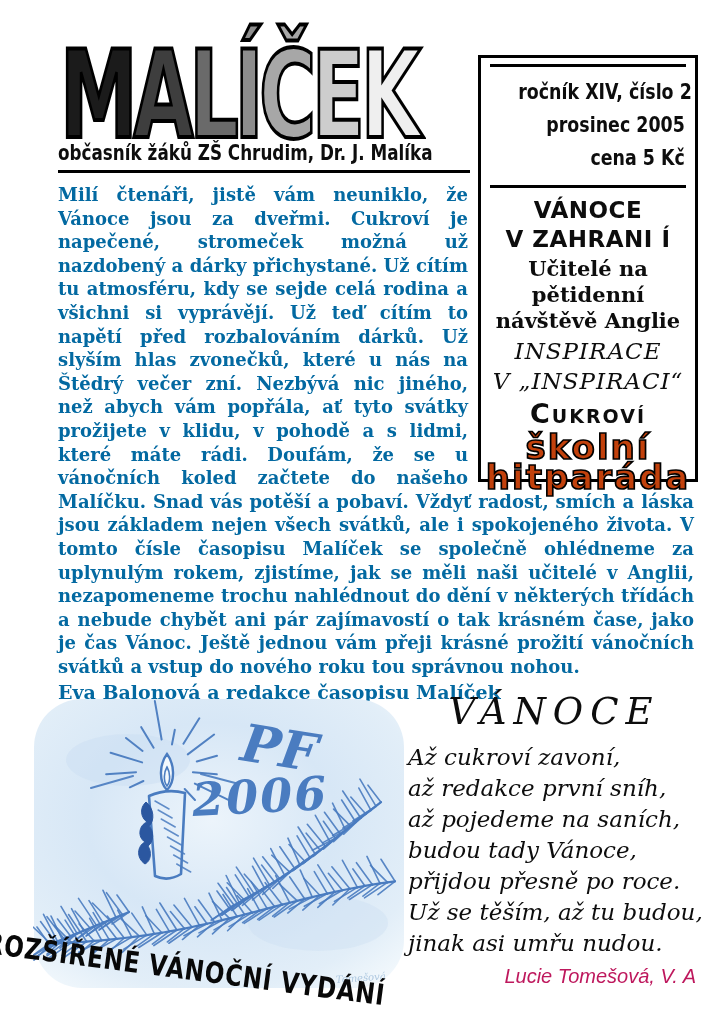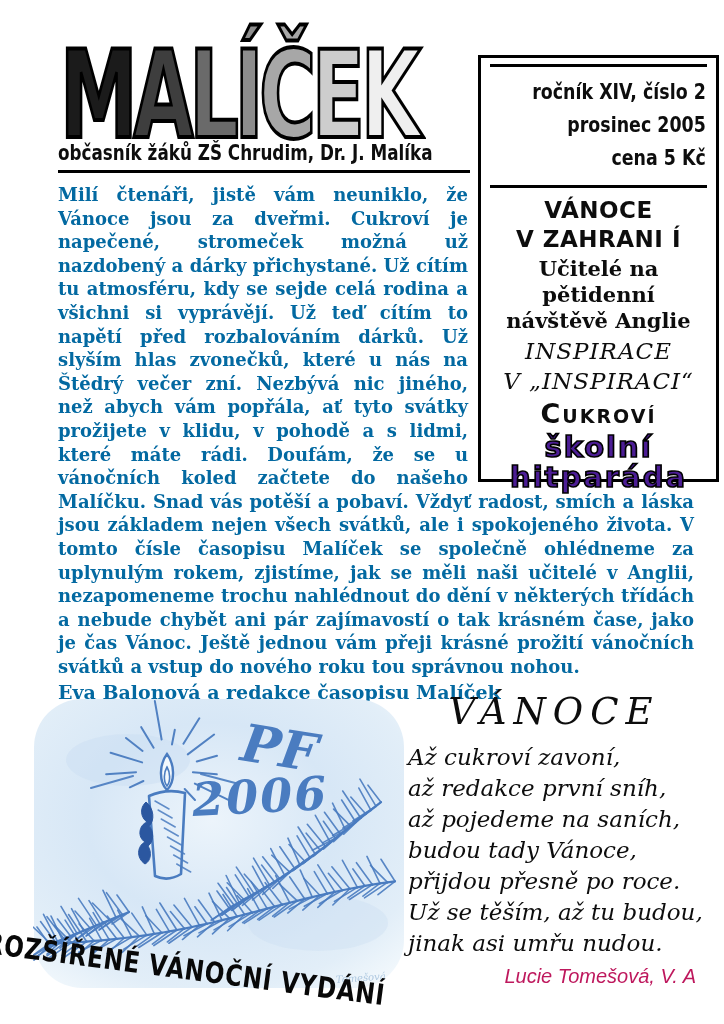--- a/index.html
+++ b/index.html
@@ -16,39 +16,39 @@
   .masthead-title span{-webkit-text-stroke:4px #000;}
   .masthead-subtitle{
     position:absolute;left:58px;top:141px;white-space:nowrap;
     font-family:"DejaVu Sans",sans-serif;font-weight:bold;font-size:21px;
     transform:scaleX(0.80);transform-origin:left top;
   }
   .head-rule{position:absolute;left:58px;top:170px;width:412px;height:3px;background:#000;}
 
   
   .issue-box{
-    position:absolute;left:478px;top:55px;width:241px;height:427px;
+    position:absolute;left:478px;top:55px;width:220px;height:427px;
     border:3px solid #000;box-sizing:border-box;background:#fff;
   }
   .inner-rule{height:3px;background:#000;margin:6px 9px 0 9px;}
   .mid-rule{height:3px;background:#000;margin:3px 9px 6px 9px;}
   .issue-lines{
     text-align:right;padding:9px 12px 7px 6px;
     font-family:"DejaVu Sans",sans-serif;font-weight:800;font-size:20.5px;line-height:33px;
     transform:scaleX(0.85);transform-origin:right top;white-space:nowrap;
   }
   .contents{text-align:center;padding:2px 4px;}
   .contents .item{margin:0 0 2px 0;}
   .headline-sans{font-family:"DejaVu Sans",sans-serif;font-weight:800;font-size:23px;line-height:29px;letter-spacing:.5px;margin-top:6px;}
   .headline-slab{font-family:"DejaVu Serif",serif;font-weight:bold;font-size:21px;line-height:26px;margin-top:13px;}
   .headline-italic{font-family:"DejaVu Serif",serif;font-style:italic;font-size:23px;line-height:30px;letter-spacing:1px;margin-top:11px;}
   .headline-smallcaps{font-family:"DejaVu Sans",sans-serif;font-variant:small-caps;font-weight:800;font-size:27px;line-height:32px;letter-spacing:2px;margin-top:10px;}
   .headline-outline{
-    font-family:"DejaVu Sans",sans-serif;font-weight:800;font-size:29px;line-height:30px;
-    letter-spacing:2px;color:#4c1d95;-webkit-text-stroke:1.7px #000;margin-top:7px;
+    font-family:"DejaVu Sans",sans-serif;font-weight:800;font-size:34px;line-height:30px;
+    letter-spacing:2px;color:#c2410c;-webkit-text-stroke:1.7px #000;margin-top:7px;
   }
 
   
   .editorial{
     position:absolute;left:58px;top:183px;width:636px;
     font-family:"DejaVu Serif",serif;font-weight:bold;font-size:18px;line-height:23.6px;
     text-align:justify;color:#0369a1;
   }
   .editorial p{margin:0;}
   .float-spacer{float:right;width:226px;height:302px;}

